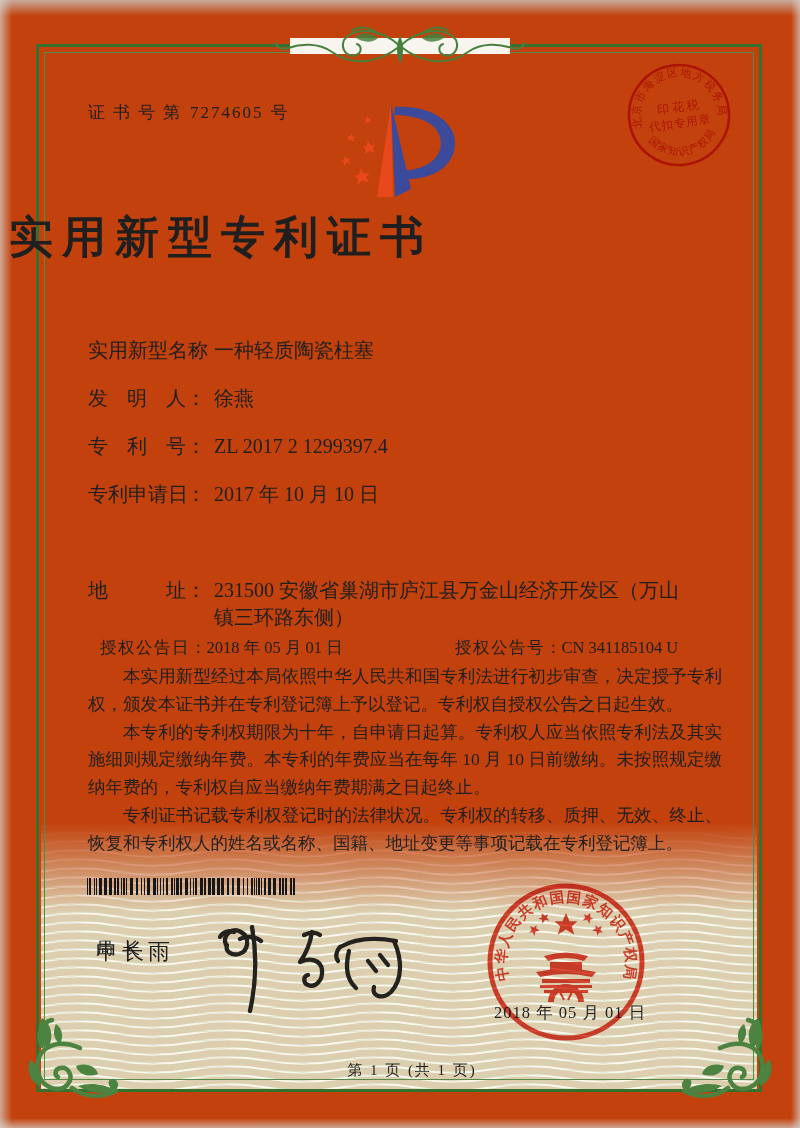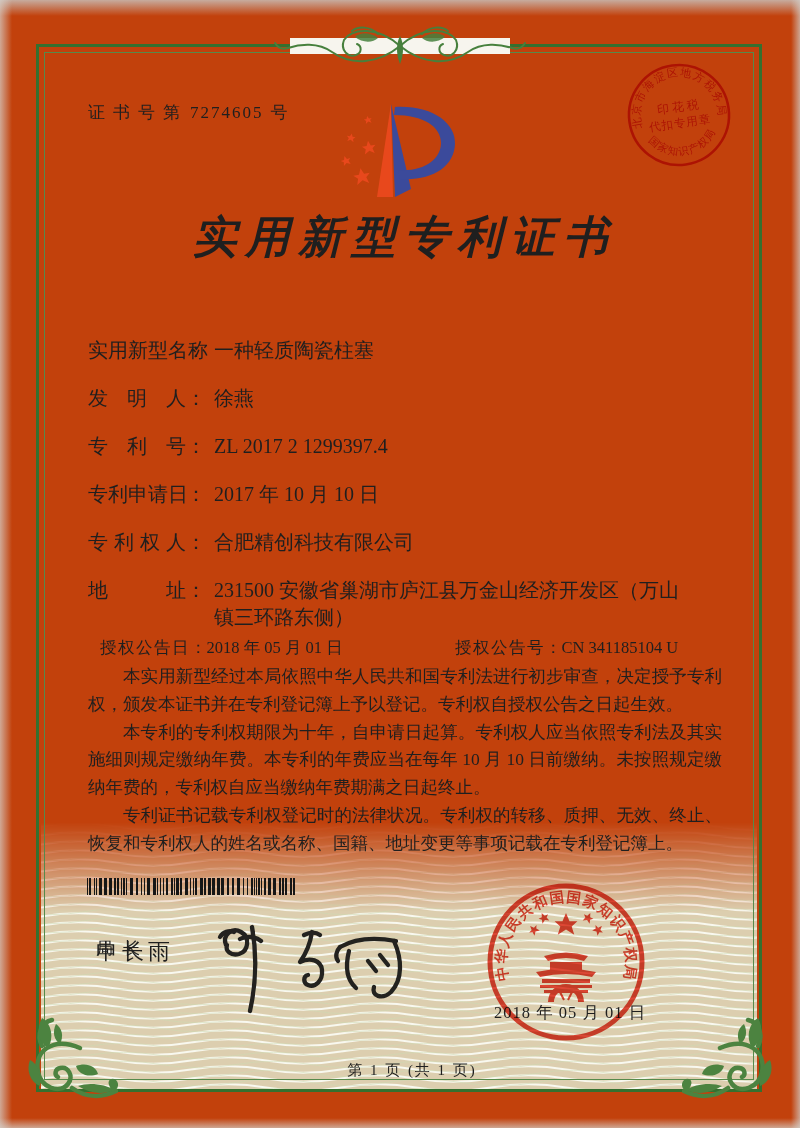--- a/index.html
+++ b/index.html
@@ -18,22 +18,22 @@
          -webkit-mask-image:linear-gradient(to bottom,transparent,#000 90px);
          mask-image:linear-gradient(to bottom,transparent,#000 90px);}
 
   .cert-no{position:absolute;left:88px;top:101px;font-size:17px;white-space:nowrap;}
   .cert-no .pre{letter-spacing:8px;}
   .cert-no .num{letter-spacing:2px;margin-left:2px;}
   .cert-no .suf{margin-left:7px;}
 
   .logo{position:absolute;left:338px;top:101px;width:124px;height:102px;}
 
-  .title{position:absolute;left:0;right:0;top:208px;text-align:center;font-size:44px;font-weight:bold;
-         letter-spacing:9px;text-indent:9px;font-style:italic;}
+  .title{position:absolute;left:0;right:0;top:208px;text-align:left;font-size:44px;font-weight:bold;
+         letter-spacing:9px;text-indent:9px;}
 
   .frow{position:absolute;left:88px;font-size:20px;white-space:nowrap;}
   .flabel{display:inline-block;width:98px;text-align:justify;text-align-last:justify;vertical-align:top;}
   .fcolon{vertical-align:top;margin-right:8px;}
   .fvalue{display:inline-block;vertical-align:top;line-height:26.5px;white-space:normal;}
   .frow.addr .fvalue{width:472px;}
 
   .grant{position:absolute;font-size:16.5px;white-space:nowrap;}
   .glabel{letter-spacing:1.5px;}
 
@@ -172,23 +172,20 @@
     <span class="flabel">实用新型名称</span><span class="fcolon">：</span><span class="fvalue">一种轻质陶瓷柱塞</span>
   </div>
   <div class="frow" style="top:385px">
     <span class="flabel">发明人</span><span class="fcolon">：</span><span class="fvalue">徐燕</span>
   </div>
   <div class="frow" style="top:433px">
     <span class="flabel">专利号</span><span class="fcolon">：</span><span class="fvalue">ZL 2017 2 1299397.4</span>
   </div>
   <div class="frow" style="top:481px">
     <span class="flabel">专利申请日</span><span class="fcolon">：</span><span class="fvalue">2017 年 10 月 10 日</span>
-  </div>
-  <div class="frow" style="top:529px">
-    <span class="flabel">专利权人</span><span class="fcolon">：</span><span class="fvalue">合肥精创科技有限公司</span>
   </div>
   <div class="frow addr" style="top:577px">
     <span class="flabel">地址</span><span class="fcolon">：</span><span class="fvalue">231500 安徽省巢湖市庐江县万金山经济开发区（万山镇三环路东侧）</span>
   </div>
 
   <div class="grant" style="left:100px;top:637px">
     <span class="glabel">授权公告日</span><span>：</span><span>2018 年 05 月 01 日</span>
   </div>
   <div class="grant" style="left:455px;top:637px">
     <span class="glabel">授权公告号</span><span>：</span><span>CN 341185104 U</span>

